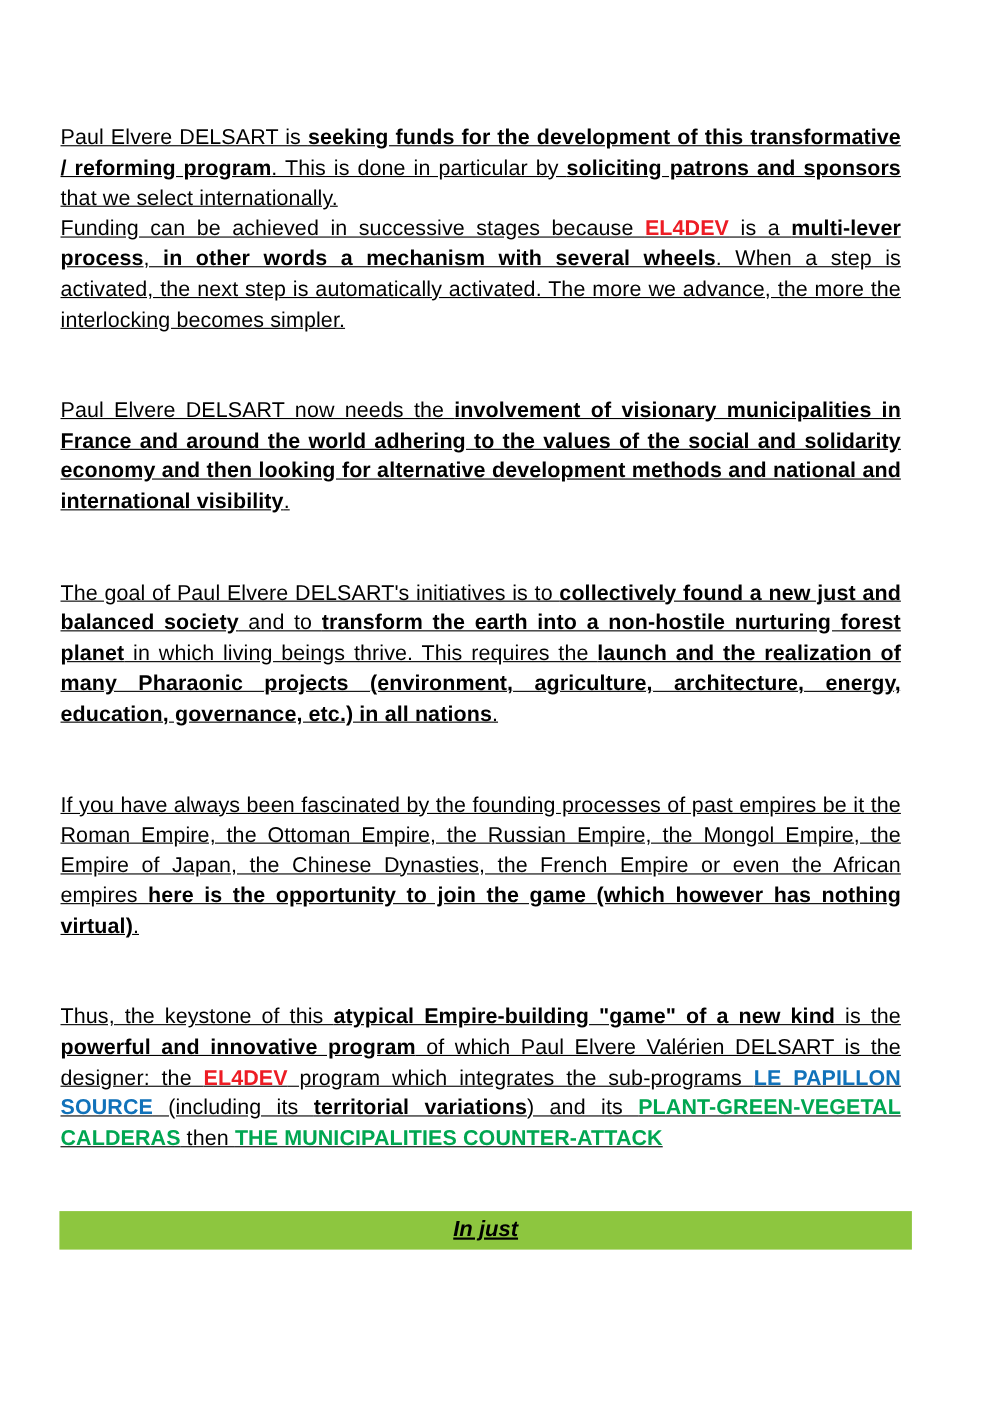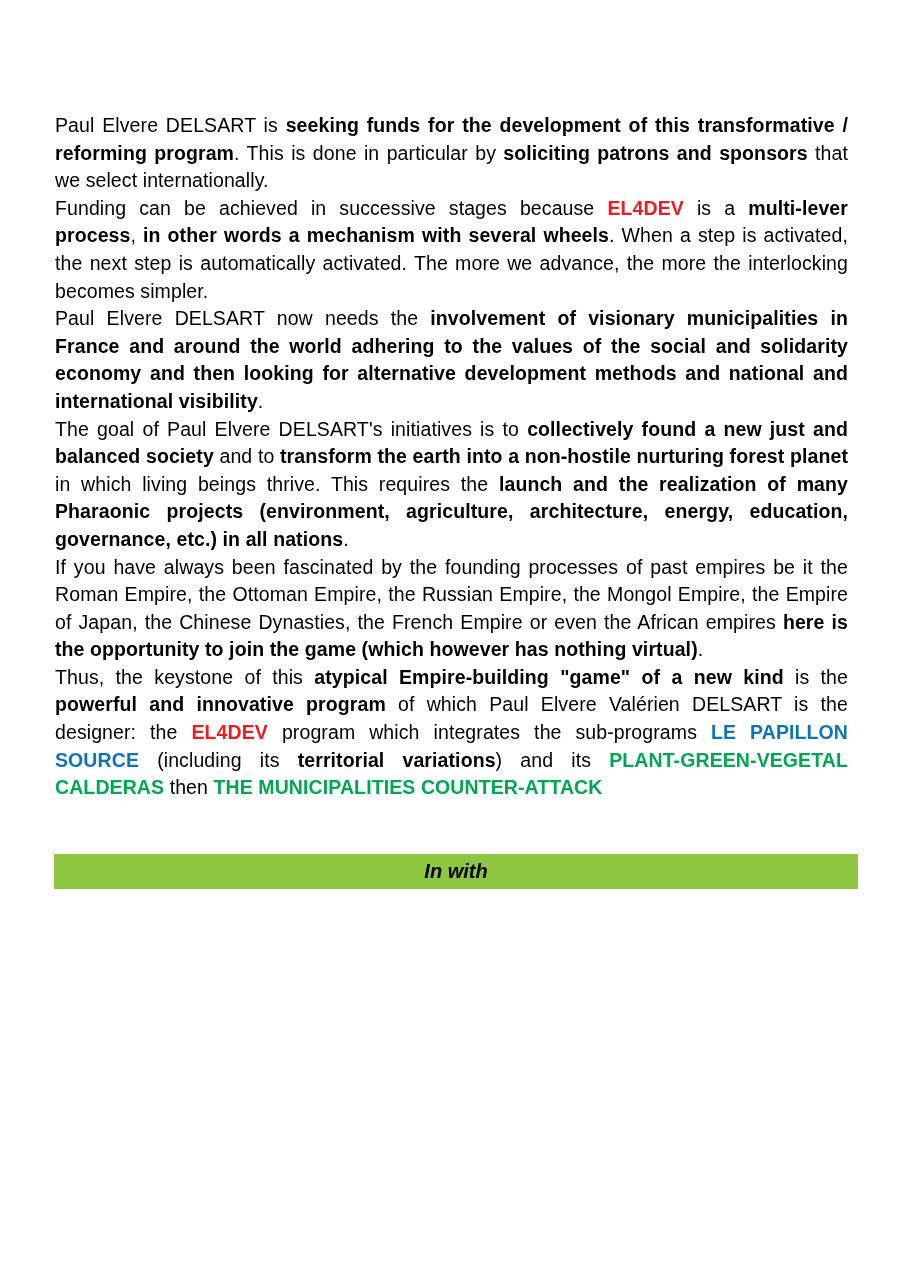--- a/index.html
+++ b/index.html
@@ -8,24 +8,25 @@
     height: 1280px;
     background: #ffffff;
     font-family: "Liberation Sans", sans-serif;
     color: #000000;
     overflow: hidden;
   }
   .page {
     box-sizing: border-box;
     width: 905px;
     height: 1280px;
-    padding: 112px 57px 0 55px;
+    padding: 112px 86px 0 55px;
+    text-decoration: underline;
   }
   .block { margin: 0; }
-  .block + .block { }
+  .block + .block { margin-top: 55px; }
   .para {
     margin: 0;
     font-size: 19.5px;
     line-height: 27.6px;
     text-align: justify;
     letter-spacing: 0.1px;
   }
   .para .b { font-weight: bold; }
   .banner {
     margin: 52px -10px 0 -1px;
@@ -53,14 +54,14 @@
       <div class="block">
         <p class="para"><span>The goal of Paul Elvere DELSART's initiatives is to </span><span class="b">collectively found a new just and balanced society</span><span> and to </span><span class="b">transform the earth into a non-hostile nurturing forest planet</span><span> in which living beings thrive. This requires the </span><span class="b">launch and the realization of many Pharaonic projects (environment, agriculture, architecture, energy, education, governance, etc.) in all nations</span><span>.</span></p>
       </div>
       <div class="block">
         <p class="para"><span>If you have always been fascinated by the founding processes of past empires be it the Roman Empire, the Ottoman Empire, the Russian Empire, the Mongol Empire, the Empire of Japan, the Chinese Dynasties, the French Empire or even the African empires </span><span class="b">here is the opportunity to join the game (which however has nothing virtual)</span><span>.</span></p>
       </div>
       <div class="block">
         <p class="para"><span>Thus, the keystone of this </span><span class="b">atypical Empire-building "game" of a new kind</span><span> is the </span><span class="b">powerful and innovative program</span><span> of which Paul Elvere Valérien DELSART is the designer: the </span><span class="b" style="color: rgb(237, 28, 36);">EL4DEV</span><span> program which integrates the sub-programs </span><span class="b" style="color: rgb(17, 114, 186);">LE PAPILLON SOURCE</span><span> (including its </span><span class="b">territorial variations</span><span>) and its </span><span class="b" style="color: rgb(0, 166, 81);">PLANT-GREEN-VEGETAL CALDERAS</span><span> then </span><span class="b" style="color: rgb(0, 166, 81);">THE MUNICIPALITIES COUNTER-ATTACK</span></p>
       </div>
     </div>
-  <div class="banner" style="background: rgb(141, 198, 63);">In with</div>
+  <div class="banner" style="background: rgb(141, 198, 63);">In just</div>
 </div>
 
 </body></html>

